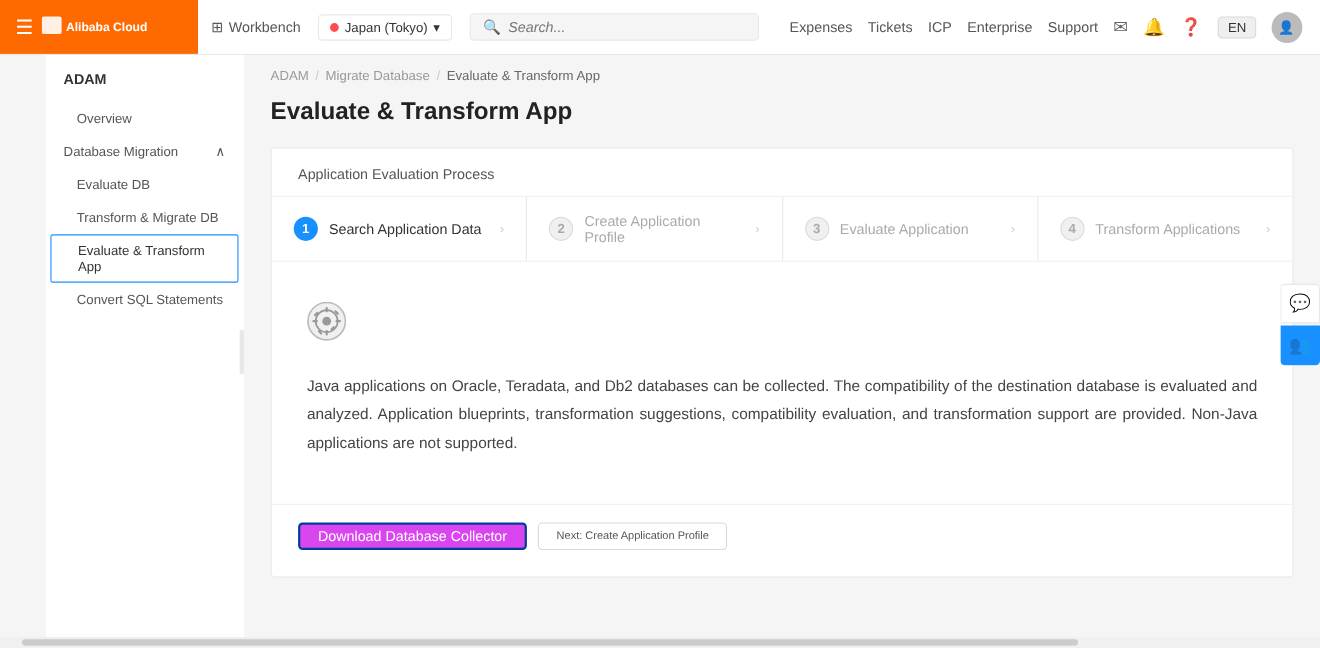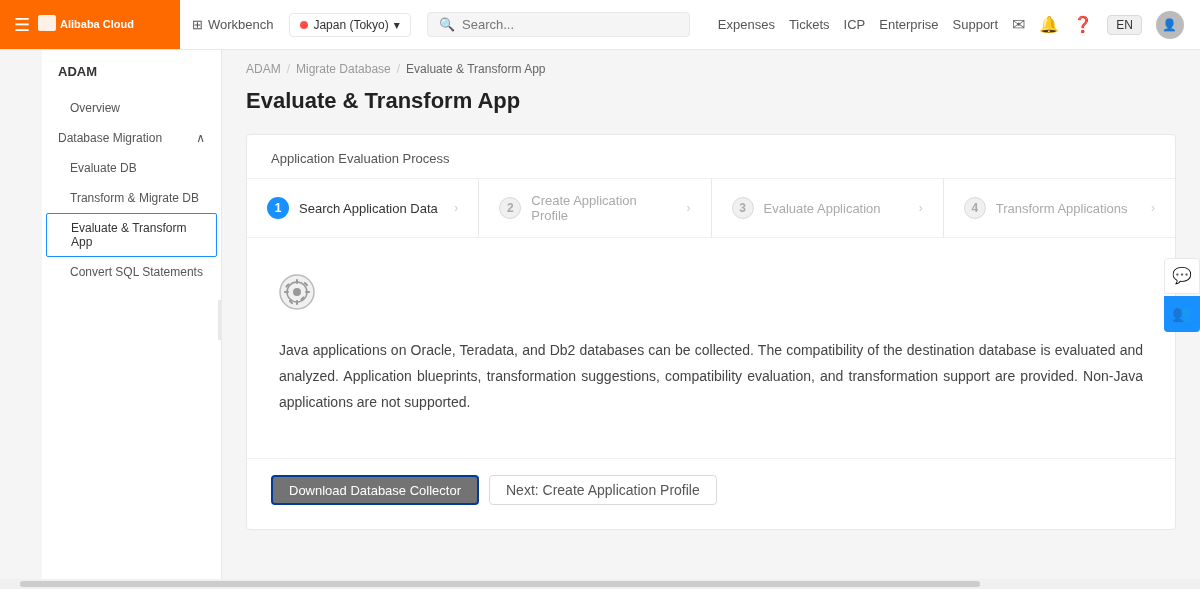--- a/index.html
+++ b/index.html
@@ -21,21 +21,21 @@
     .workbench-link { display: flex; align-items: center; gap: 5px; color: #555; font-size: 13px; cursor: pointer; text-decoration: none; }
     .region-btn {
       display: flex; align-items: center; gap: 5px; border: 1px solid #e8e8e8;
       border-radius: 4px; padding: 4px 10px; color: #333; font-size: 12px; cursor: pointer; background: #fff;
     }
     .region-dot { width: 8px; height: 8px; border-radius: 50%; background: #ff4d4f; display: inline-block; }
     .search-bar {
       display: flex; align-items: center; gap: 6px; background: #f5f5f5;
       border: 1px solid #e8e8e8; border-radius: 4px; padding: 4px 12px; flex: 1; max-width: 300px;
     }
-    .search-bar input { border: none; background: transparent; outline: none; font-size: 13px; color: #7f1d1d; width: 100%; }
+    .search-bar input { border: none; background: transparent; outline: none; font-size: 13px; color: #7f1d1d; width: 100%; font-style: italic; }
     .navbar-right { display: flex; align-items: center; gap: 14px; padding: 0 16px; }
     .navbar-right a { color: #555; font-size: 13px; text-decoration: none; cursor: pointer; }
     .navbar-icon { color: #666; font-size: 16px; cursor: pointer; }
     .lang-btn { border: 1px solid #d9d9d9; border-radius: 4px; padding: 2px 8px; font-size: 12px; cursor: pointer; color: #333; }
     .avatar { width: 28px; height: 28px; border-radius: 50%; background: #bbb; display: flex; align-items: center; justify-content: center; color: #fff; font-size: 12px; cursor: pointer; overflow: hidden; }
 
     
     .layout { display: flex; margin-top: 50px; height: calc(100vh - 50px); margin-left: 42px; }
 
     
@@ -104,27 +104,27 @@
     
     .desc-area { padding: 32px 32px 24px; display: flex; gap: 20px; min-height: 220px; flex-direction: column; }
     .desc-icon { font-size: 32px; flex-shrink: 0; margin-top: 4px; }
     .desc-text { font-size: 14px; line-height: 1.85; color: #444; text-align: justify; }
 
     
     .footer-area { padding: 16px 24px 24px; border-top: 1px solid #f0f0f0; }
     .footer-note { font-size: 12px; color: #666; margin-bottom: 12px; line-height: 1.6; }
     .footer-buttons { display: flex; gap: 10px; }
     .btn-primary {
-      padding: 2px 16px; background: #737373; color: #fff; border: 1px solid #1890ff;
+      padding: 2px 16px; background: #d946ef; color: #fff; border: 1px solid #1890ff;
       border-radius: 4px; font-size: 13px; cursor: pointer; font-weight: 500;
       border: 2px solid #003b99;
     }
     .btn-default {
       padding: 6px 16px; background: #fff; color: #555; border: 1px solid #d9d9d9;
-      border-radius: 4px; font-size: 14px; cursor: pointer;
+      border-radius: 4px; font-size: 10px; cursor: pointer;
     }
 
     
     .float-btns {
       position: fixed; right: 0; top: 50%; transform: translateY(-50%);
       display: flex; flex-direction: column; gap: 2px; z-index: 50;
     }
     .float-btn {
       width: 36px; height: 36px; background: #1890ff; color: #fff;
       display: flex; align-items: center; justify-content: center; cursor: pointer; font-size: 16px;

